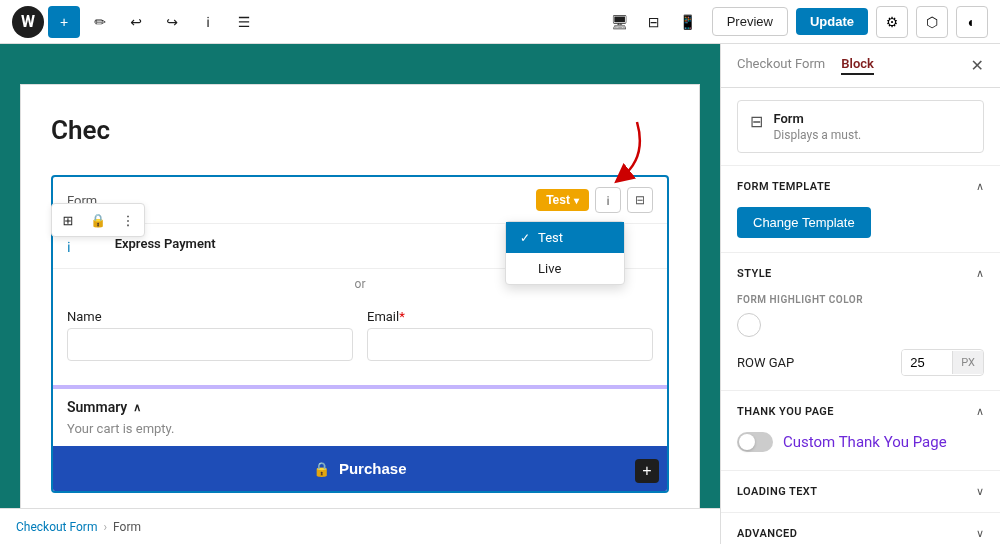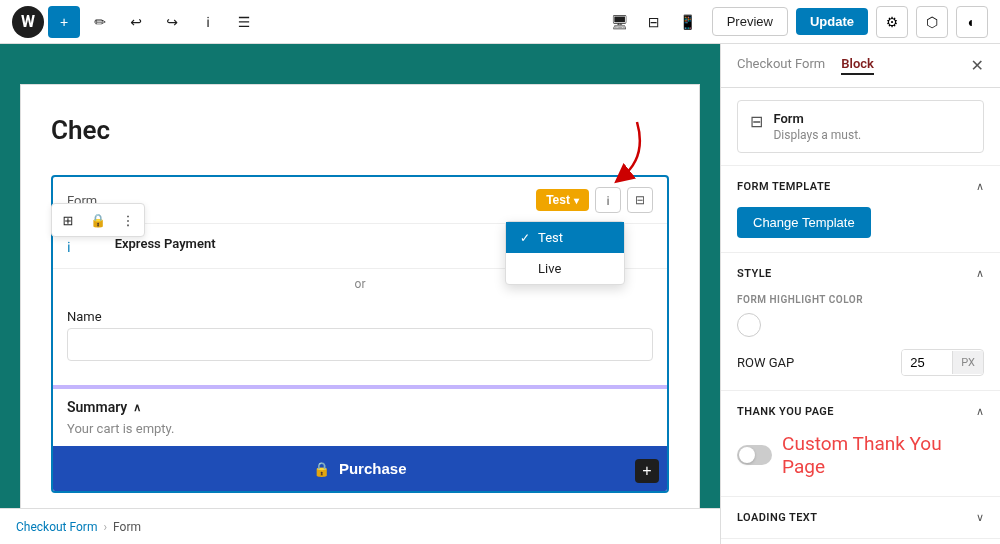--- a/index.html
+++ b/index.html
@@ -333,21 +333,21 @@
     .row-gap-label { font-size: 13px; color: #1e1e1e; }
     .row-gap-input-wrap { display: flex; align-items: center; border: 1px solid #ddd; border-radius: 4px; overflow: hidden; }
     .row-gap-input { border: none; padding: 5px 8px; font-size: 13px; width: 50px; outline: none; }
     .row-gap-unit { padding: 5px 8px; background: #f0f0f1; font-size: 11px; color: #888; border-left: 1px solid #ddd; }
 
     
     .toggle-row { display: flex; align-items: center; gap: 10px; padding-bottom: 4px; }
     .toggle { width: 36px; height: 20px; background: #ccc; border-radius: 10px; position: relative; cursor: pointer; }
     .toggle.off .toggle-knob { left: 2px; }
     .toggle-knob { position: absolute; width: 16px; height: 16px; background: #fff; border-radius: 50%; top: 2px; transition: left 0.2s; left: 2px; box-shadow: 0 1px 3px rgba(0,0,0,0.2); }
-    .toggle-label { font-size: 19px; color: #ef4444; }
+    .toggle-label { font-size: 15px; color: #6d28d9; }
   </style>
 </head>
 <body>
 
 <div class="toolbar">
   <div class="toolbar-left">
     <div class="wp-logo">
       <span>W</span>
     </div>
     <button class="toolbar-btn add-btn">+</button>
@@ -427,20 +427,26 @@
           </div>
 
           <div class="or-divider">or</div>
 
           <div class="form-fields">
             <div class="field-row">
               <div class="field-group">
                 <label class="field-label">Name</label>
                 <input class="field-input" type="text" style="">
               </div>
+              <div class="field-group">
+                <label class="field-label">
+                  <span>Email</span><span class="field-required">*</span>
+                </label>
+                <input class="field-input" type="email" style="">
+              </div>
             </div>
           </div>
 
           <div class="summary-section">
             <div class="summary-header">
               <span>Summary</span>
               <span class="chevron">∧</span>
             </div>
             <div class="summary-empty">Your cart is empty.</div>
           </div>

